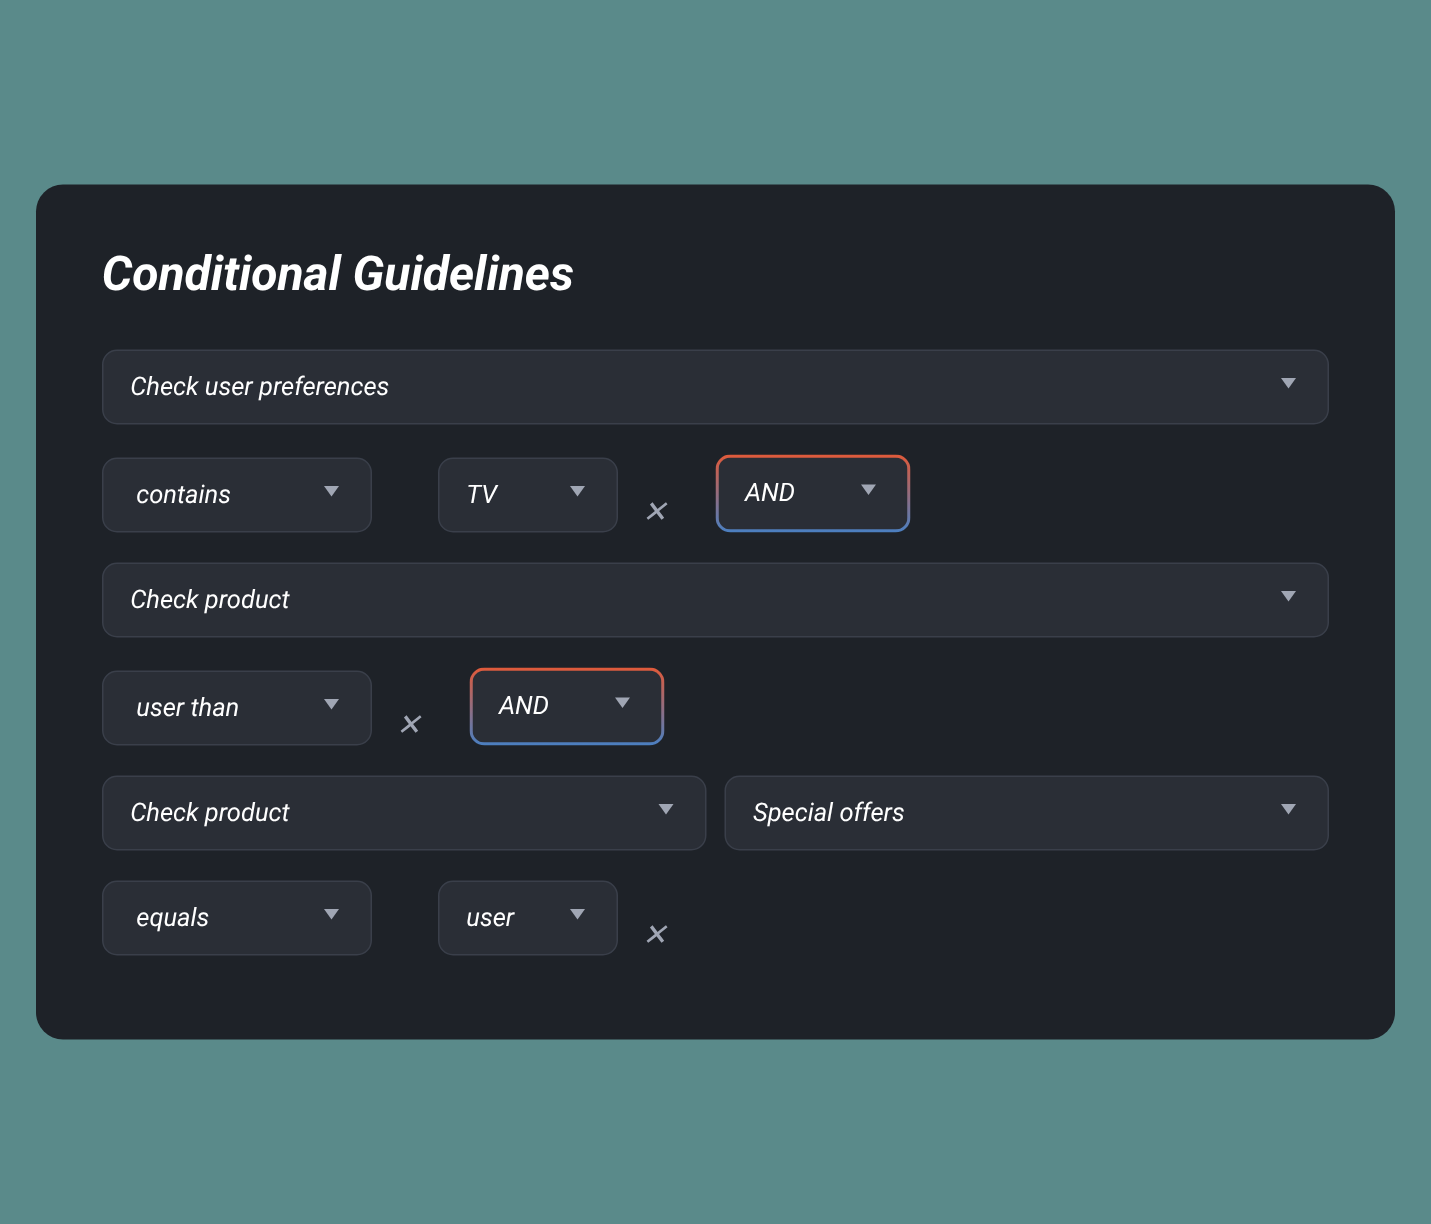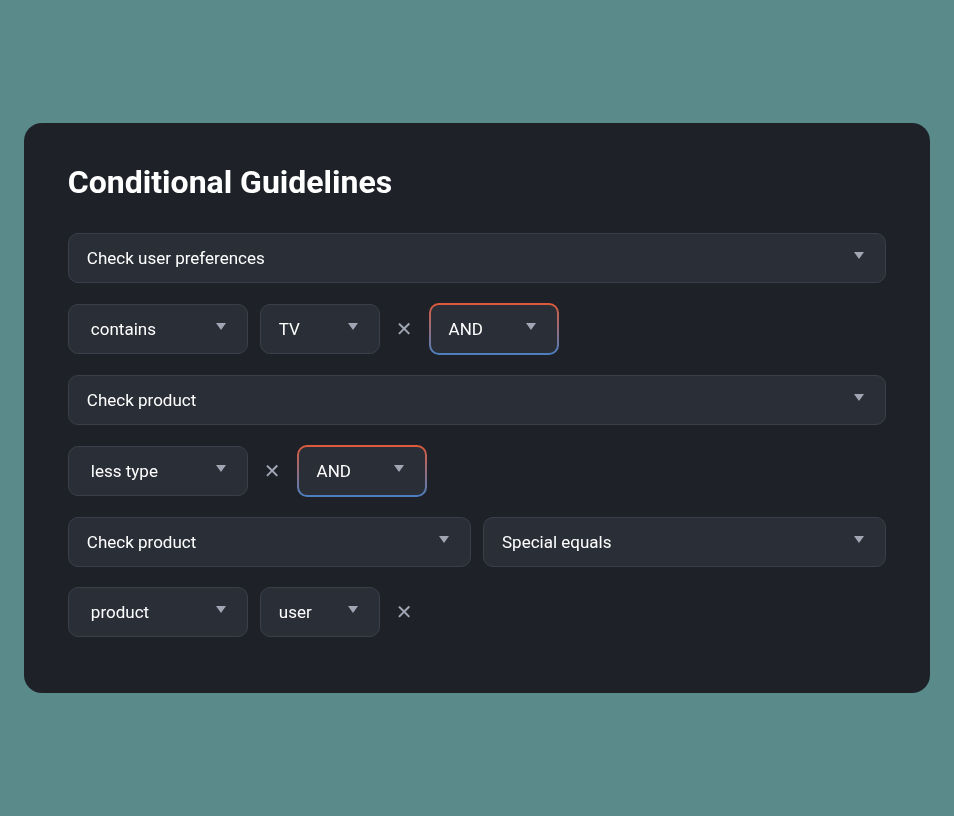--- a/index.html
+++ b/index.html
@@ -16,32 +16,33 @@
       min-height: 100vh;
       font-family: -apple-system, BlinkMacSystemFont, 'Segoe UI', Roboto, sans-serif;
     }
 
     .card {
       background-color: #1e2228;
       border-radius: 18px;
       padding: 40px 44px 44px 44px;
       width: 952px;
       max-width: 95vw;
+      font-style: italic;
     }
 
     .page-title {
       color: #ffffff;
       font-size: 32px;
       font-weight: 700;
       margin-bottom: 32px;
     }
 
     .row {
       display: flex;
-      align-items: center;
+      align-items: flex-end;
       gap: 12px;
       margin-bottom: 12px;
     }
 
     .dropdown {
       background-color: #2a2e36;
       border: 1.5px solid #3a3f4a;
       border-radius: 10px;
       color: #ffffff;
       font-size: 17px;
@@ -58,30 +59,32 @@
       flex: 1;
     }
 
     .dropdown.medium {
       min-width: 180px;
       padding-left: 22px;
     }
 
     .dropdown.narrow {
       min-width: 120px;
+      margin-left: 32px;
     }
 
     .dropdown.and-button {
       border: 2px solid;
       border-image: linear-gradient(to bottom, #e05a3a, #4a7fc1) 1;
       border-radius: 10px;
       min-width: 130px;
       background: linear-gradient(#2a2e36, #2a2e36) padding-box,
                   linear-gradient(to bottom, #e05a3a, #4a7fc1) border-box;
       border: 2px solid transparent;
+      margin-left: 16px;
     }
 
     .chevron {
       display: inline-block;
       width: 16px;
       height: 16px;
       position: relative;
       flex-shrink: 0;
     }
 
@@ -140,44 +143,44 @@
 
   <div class="row section-gap">
     <div class="dropdown wide">
       <span>Check product</span>
       <span class="chevron"></span>
     </div>
   </div>
 
   <div class="row section-gap">
     <div class="dropdown medium">
-      <span>less type</span>
+      <span>user than</span>
       <span class="chevron"></span>
     </div>
     <span class="close-btn">✕</span>
     <div class="dropdown and-button">
       <span>AND</span>
       <span class="chevron"></span>
     </div>
   </div>
 
   <div class="row section-gap">
     <div class="dropdown wide">
       <span>Check product</span>
       <span class="chevron"></span>
     </div>
     <div class="dropdown wide">
-      <span>Special equals</span>
+      <span>Special offers</span>
       <span class="chevron"></span>
     </div>
   </div>
 
   <div class="row">
     <div class="dropdown medium">
-      <span>product</span>
+      <span>equals</span>
       <span class="chevron"></span>
     </div>
     <div class="dropdown narrow">
       <span>user</span>
       <span class="chevron"></span>
     </div>
     <span class="close-btn">✕</span>
   </div>
 </div>
 

